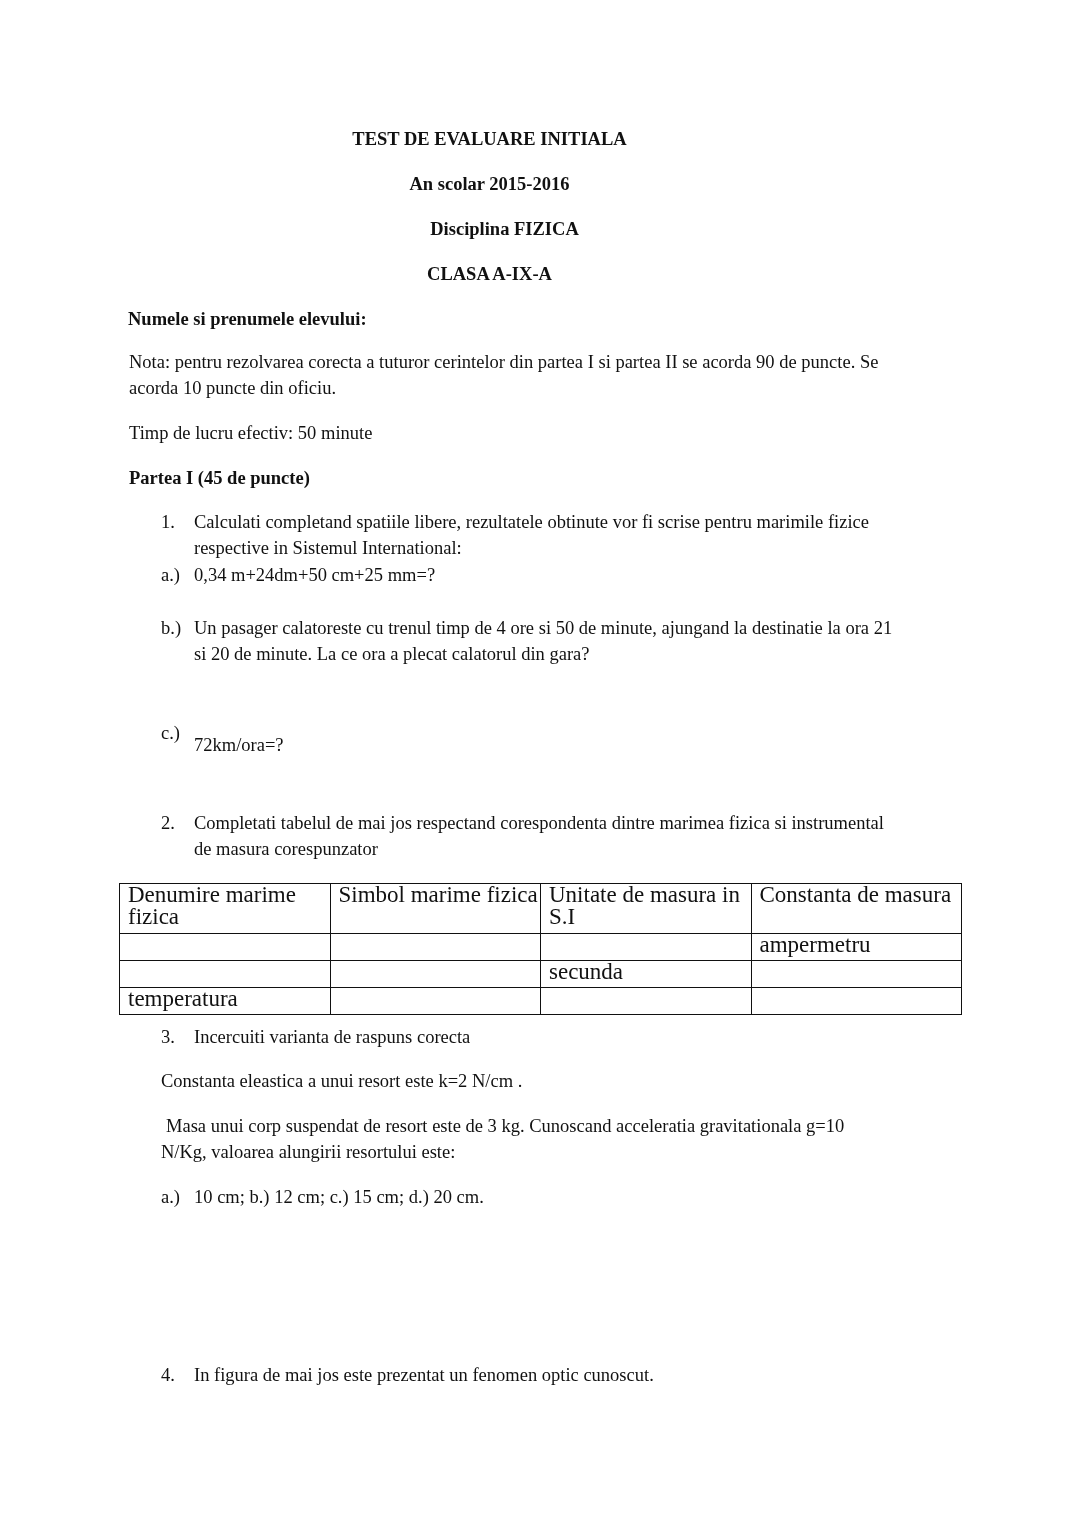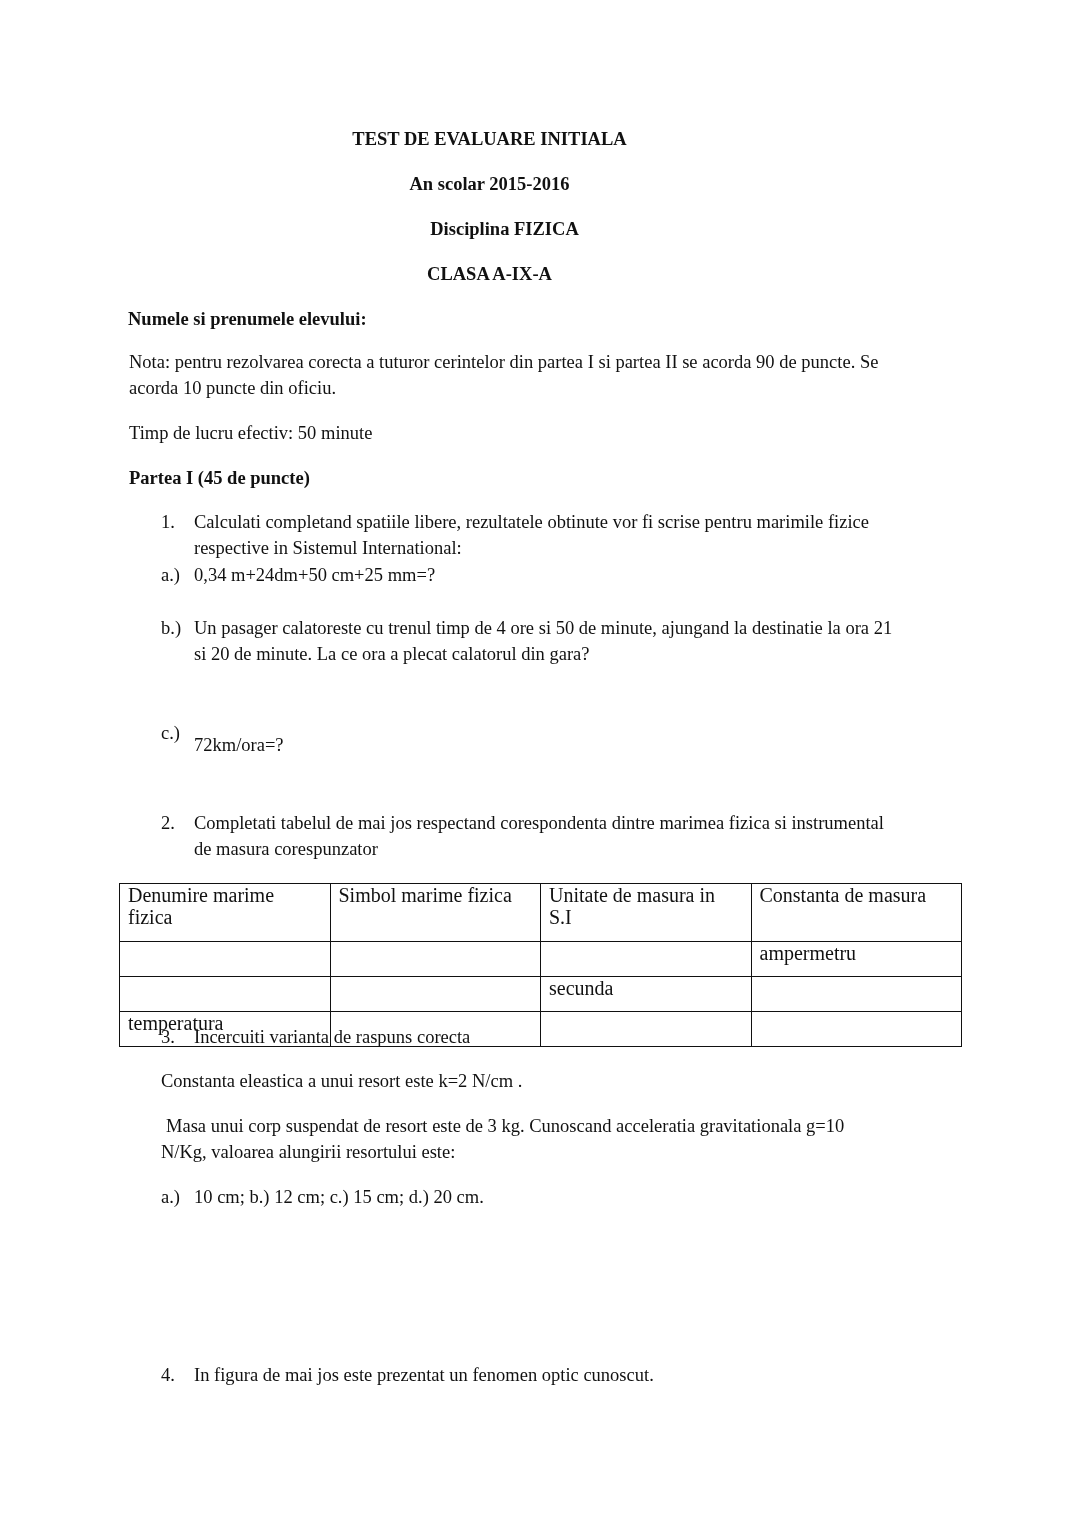--- a/index.html
+++ b/index.html
@@ -8,22 +8,22 @@
     font-family: "Liberation Serif", "DejaVu Serif", serif; color: #111111; font-size: 18.5px;
   }
   .abs { position: absolute; white-space: nowrap; }
   .center { left: 0; width: 979px; text-align: center; }
   .bold { font-weight: bold; }
   table.grid {
     position: absolute; left: 119px; top: 883px; width: 843px; border-collapse: collapse;
     table-layout: fixed;
   }
   table.grid td {
-    border: 1.5px solid #111; vertical-align: top; padding: 0 0 12px 8px;
-    font-size: 20px; line-height: 22px; height: 22px;
+    border: 1.5px solid #111; vertical-align: top; padding: 0 0 4px 8px;
+    font-size: 23px; line-height: 22px; height: 22px;
   }
   table.grid tr.head td { height: 45px; }
 </style>
 </head>
 <body>
 
 <div class="abs center bold" style="top:129px;">TEST DE EVALUARE INITIALA</div>
 <div class="abs center bold" style="top:174px;">An scolar 2015-2016</div>
 <div class="abs center bold" style="top:219px;padding-left:15px;">Disciplina FIZICA</div>
 <div class="abs center bold" style="top:264px;">CLASA A-IX-A</div>

